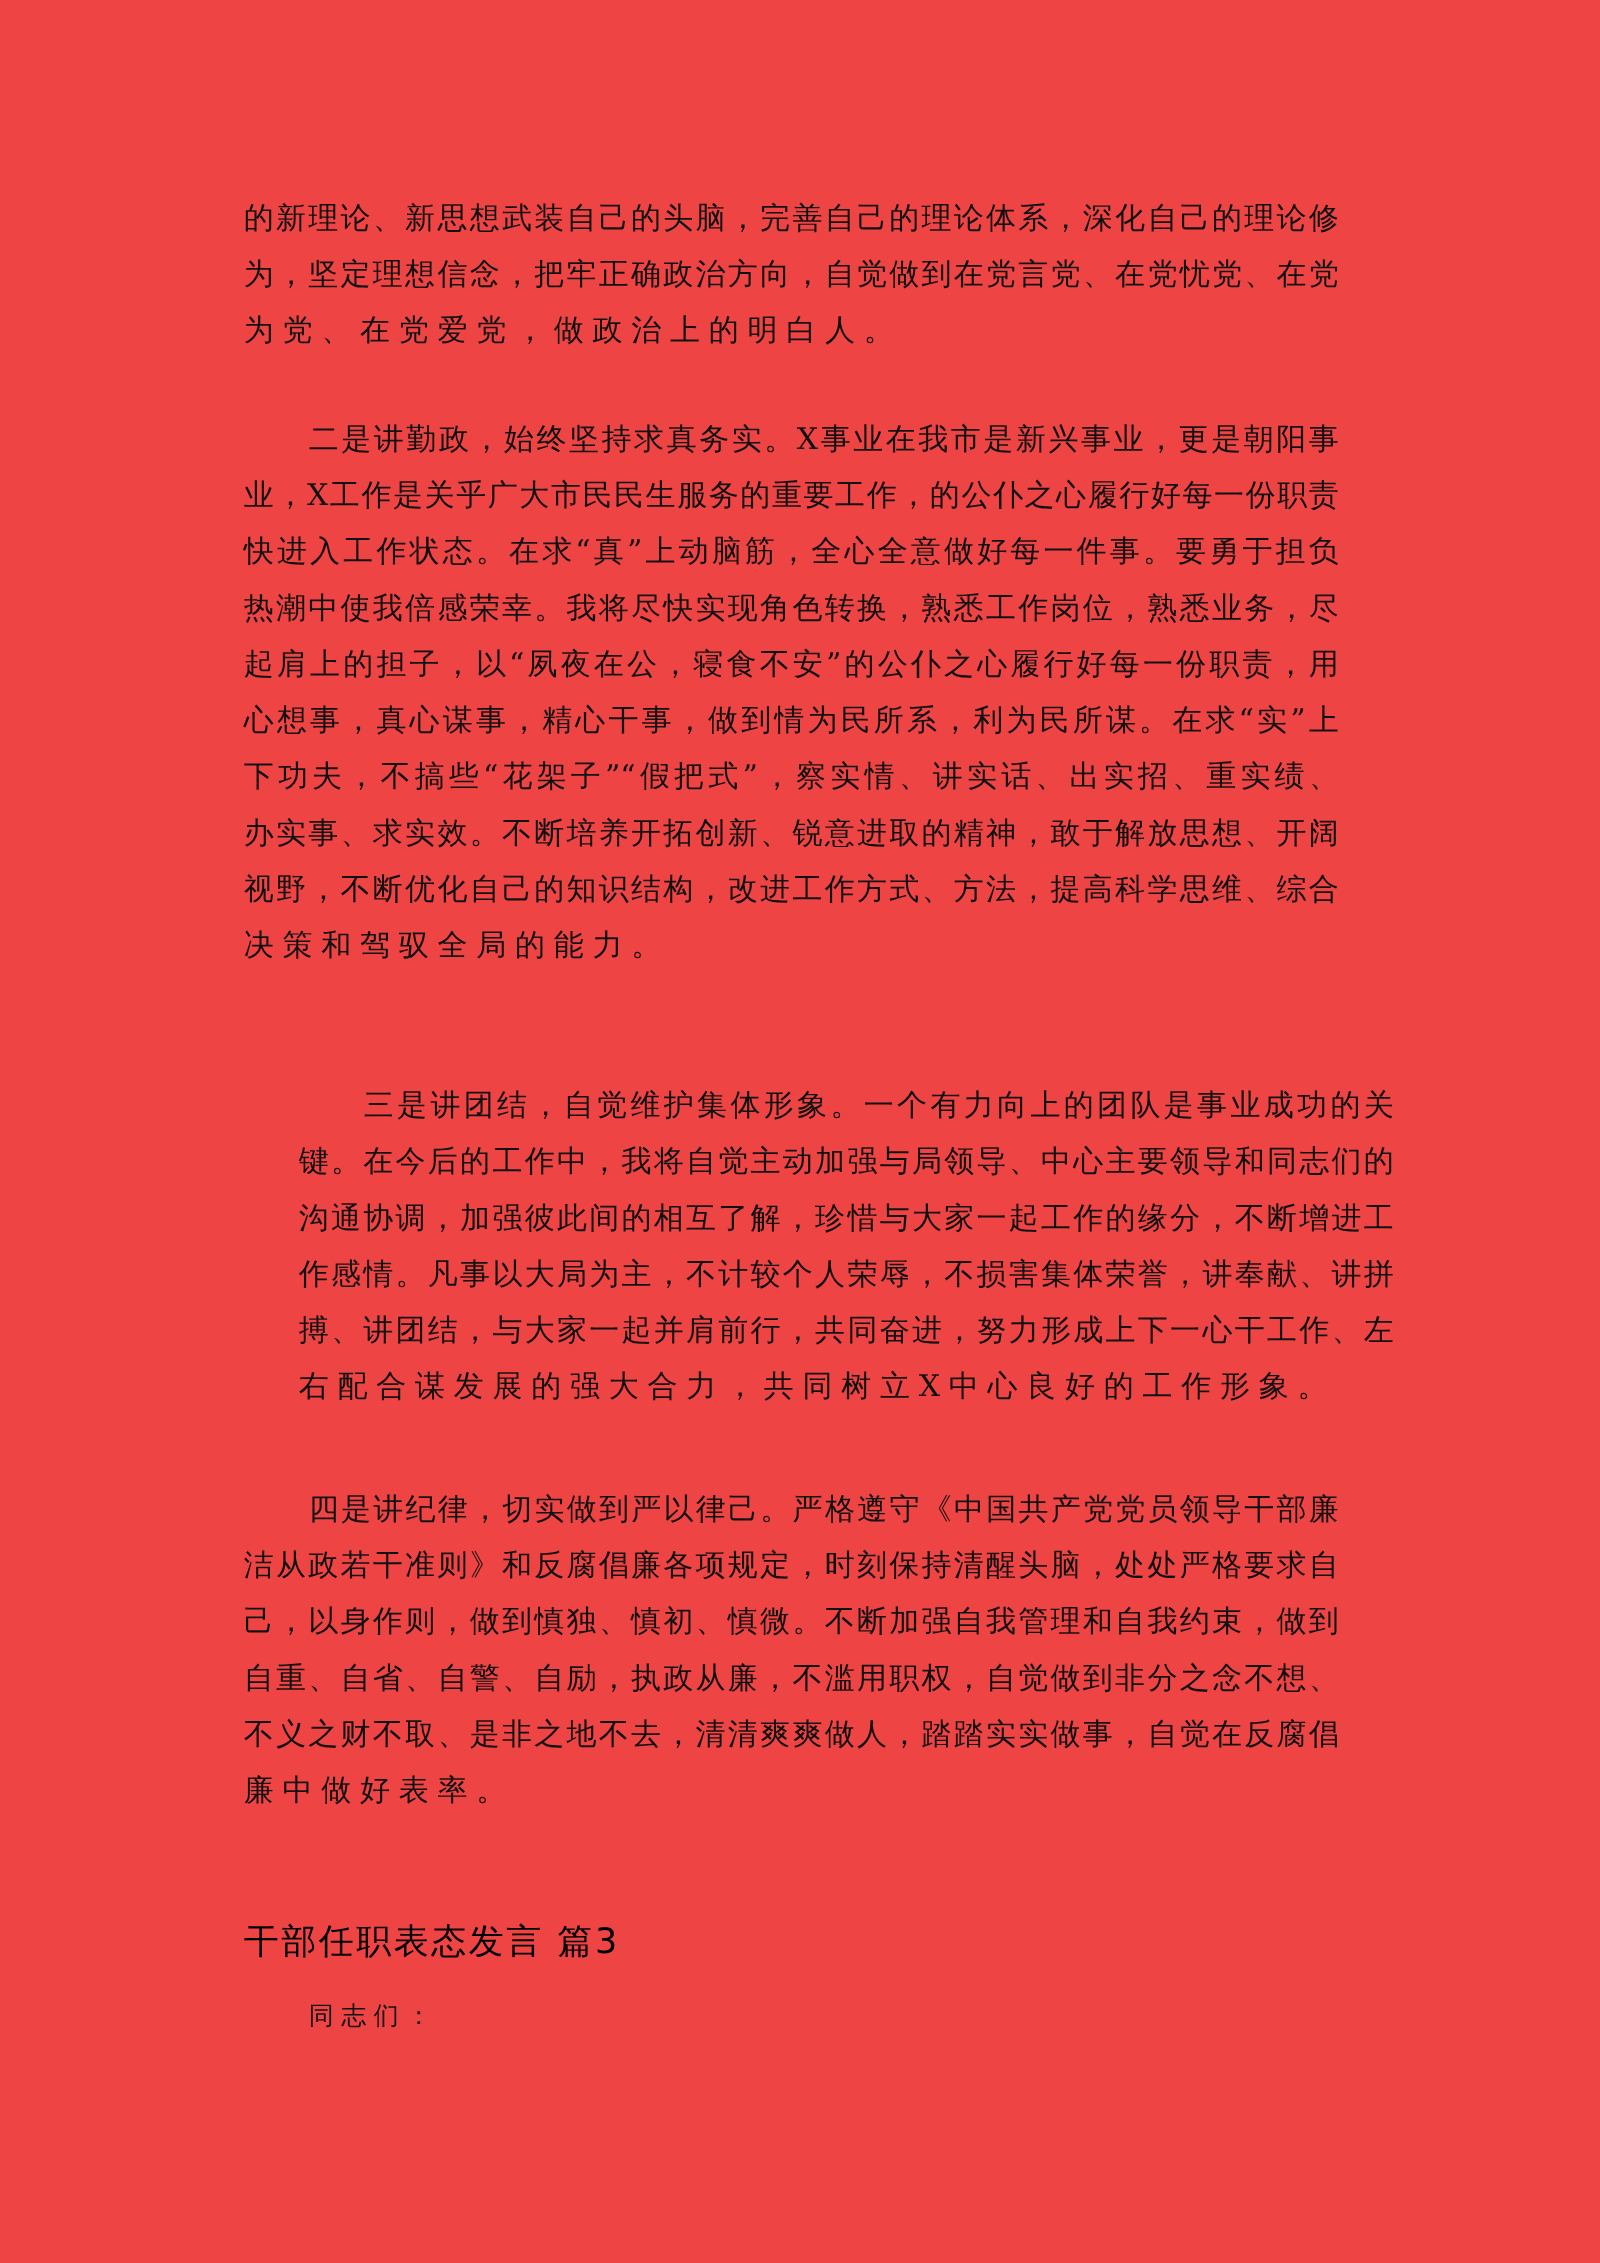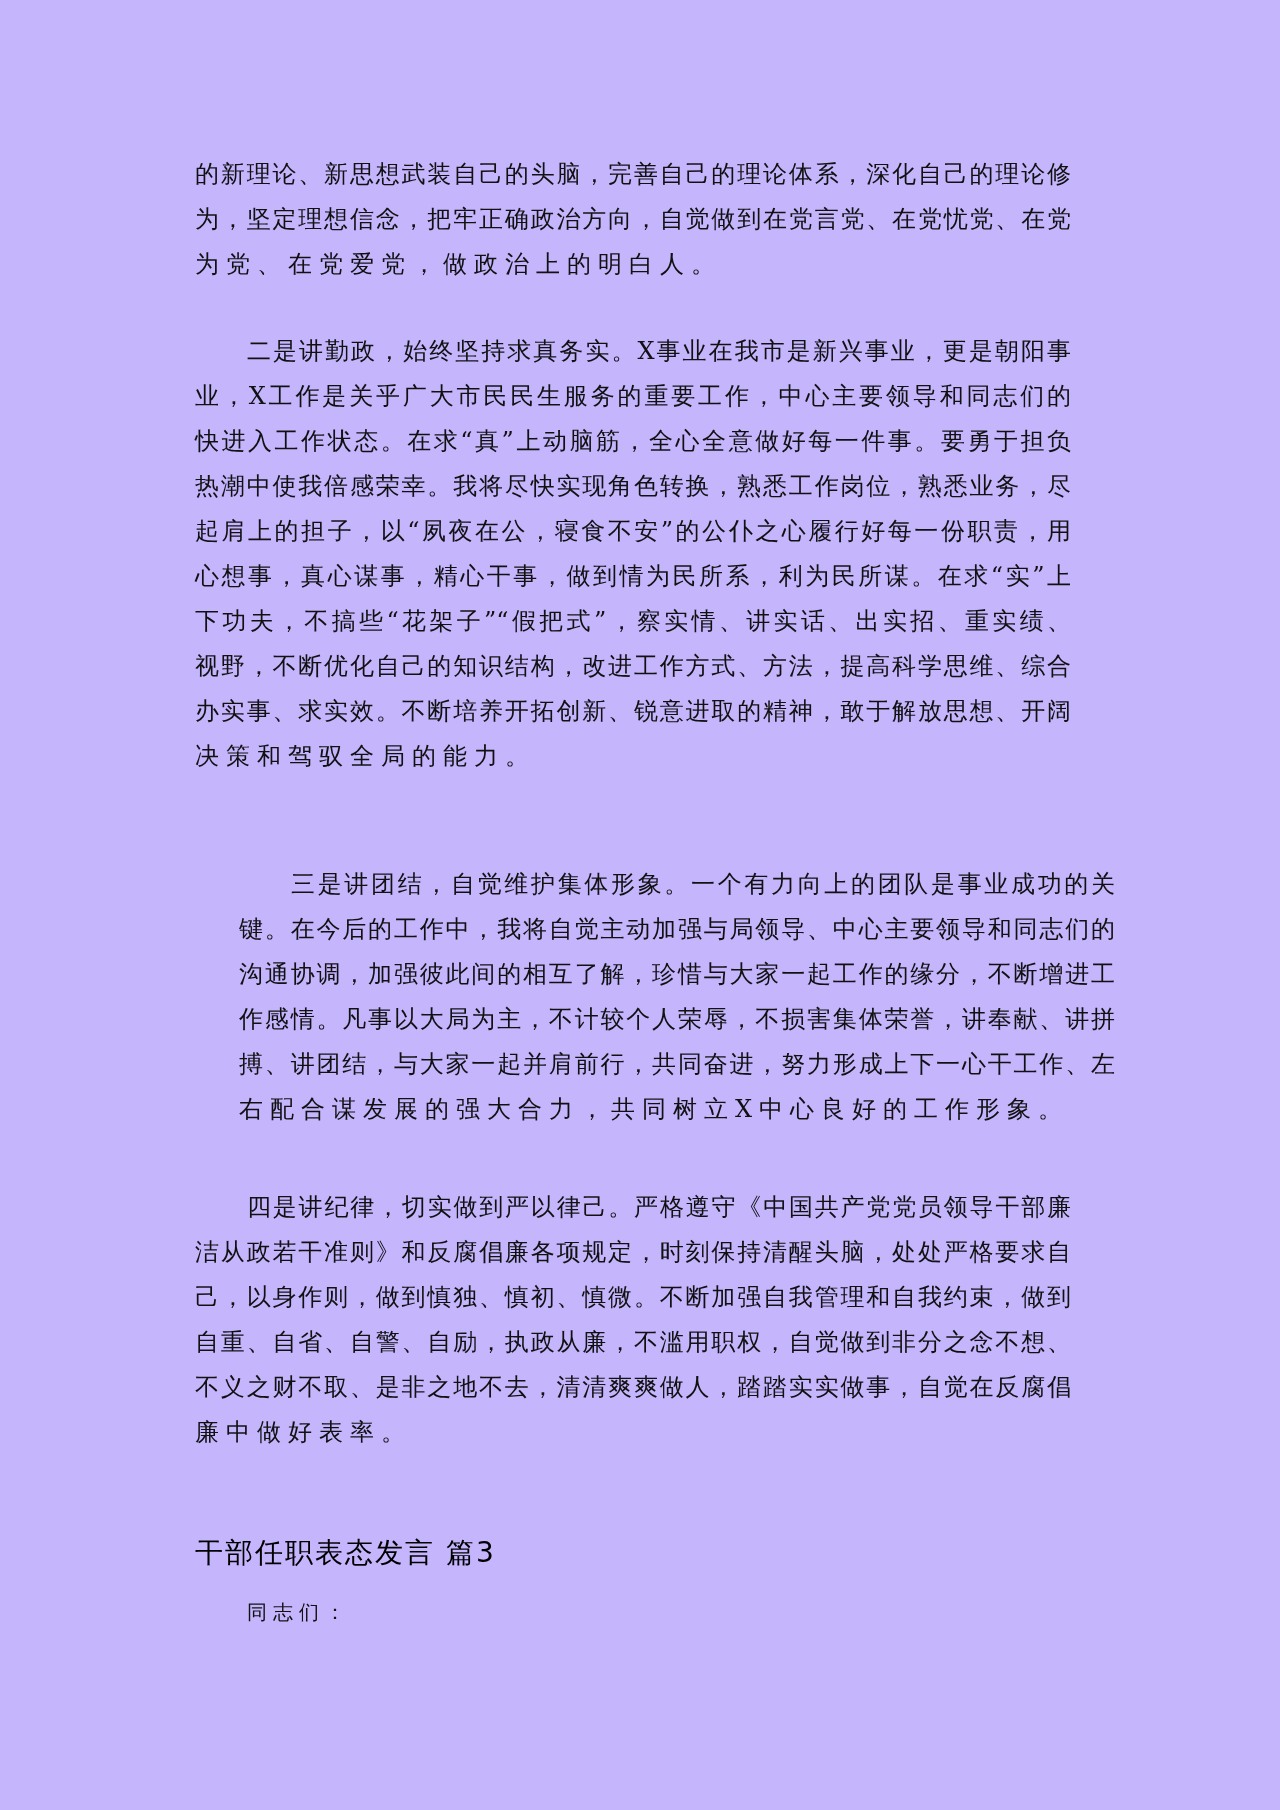--- a/index.html
+++ b/index.html
@@ -14,21 +14,21 @@
     overflow: hidden;
     font-family: "DejaVu Serif", "Liberation Serif", serif;
     color: #111111;
   }
   .page {
     position: absolute;
     left: 0;
     top: 0;
     width: 1280px;
     height: 1810px;
-    background: #c4b5fd;
+    background: #ef4444;
   }
   .para {
     position: absolute;
     left: 195px;
     width: 880px;
   }
   .line {
     display: block;
     height: 45px;
     line-height: 45px;
@@ -75,28 +75,28 @@
 <div class="page">
 
   <div class="para" style="top:152px;">
     <span class="line">的新理论、新思想武装自己的头脑，完善自己的理论体系，深化自己的理论修</span>
     <span class="line">为，坚定理想信念，把牢正确政治方向，自觉做到在党言党、在党忧党、在党</span>
     <span class="line last">为党、在党爱党，做政治上的明白人。</span>
   </div>
 
   <div class="para" style="top:329px;">
     <span class="line first">二是讲勤政，始终坚持求真务实。X事业在我市是新兴事业，更是朝阳事</span>
-    <span class="line">业，X工作是关乎广大市民民生服务的重要工作，中心主要领导和同志们的</span>
+    <span class="line">业，X工作是关乎广大市民民生服务的重要工作，的公仆之心履行好每一份职责</span>
     <span class="line">快进入工作状态。在求“真”上动脑筋，全心全意做好每一件事。要勇于担负</span>
     <span class="line">热潮中使我倍感荣幸。我将尽快实现角色转换，熟悉工作岗位，熟悉业务，尽</span>
     <span class="line">起肩上的担子，以“夙夜在公，寝食不安”的公仆之心履行好每一份职责，用</span>
     <span class="line">心想事，真心谋事，精心干事，做到情为民所系，利为民所谋。在求“实”上</span>
     <span class="line">下功夫，不搞些“花架子”“假把式”，察实情、讲实话、出实招、重实绩、</span>
+    <span class="line">办实事、求实效。不断培养开拓创新、锐意进取的精神，敢于解放思想、开阔</span>
     <span class="line">视野，不断优化自己的知识结构，改进工作方式、方法，提高科学思维、综合</span>
-    <span class="line">办实事、求实效。不断培养开拓创新、锐意进取的精神，敢于解放思想、开阔</span>
     <span class="line last">决策和驾驭全局的能力。</span>
   </div>
 
   <div class="para" style="top:862px;margin-left:44px;">
     <span class="line first">三是讲团结，自觉维护集体形象。一个有力向上的团队是事业成功的关</span>
     <span class="line">键。在今后的工作中，我将自觉主动加强与局领导、中心主要领导和同志们的</span>
     <span class="line">沟通协调，加强彼此间的相互了解，珍惜与大家一起工作的缘分，不断增进工</span>
     <span class="line">作感情。凡事以大局为主，不计较个人荣辱，不损害集体荣誉，讲奉献、讲拼</span>
     <span class="line">搏、讲团结，与大家一起并肩前行，共同奋进，努力形成上下一心干工作、左</span>
     <span class="line last">右配合谋发展的强大合力，共同树立X中心良好的工作形象。</span>

